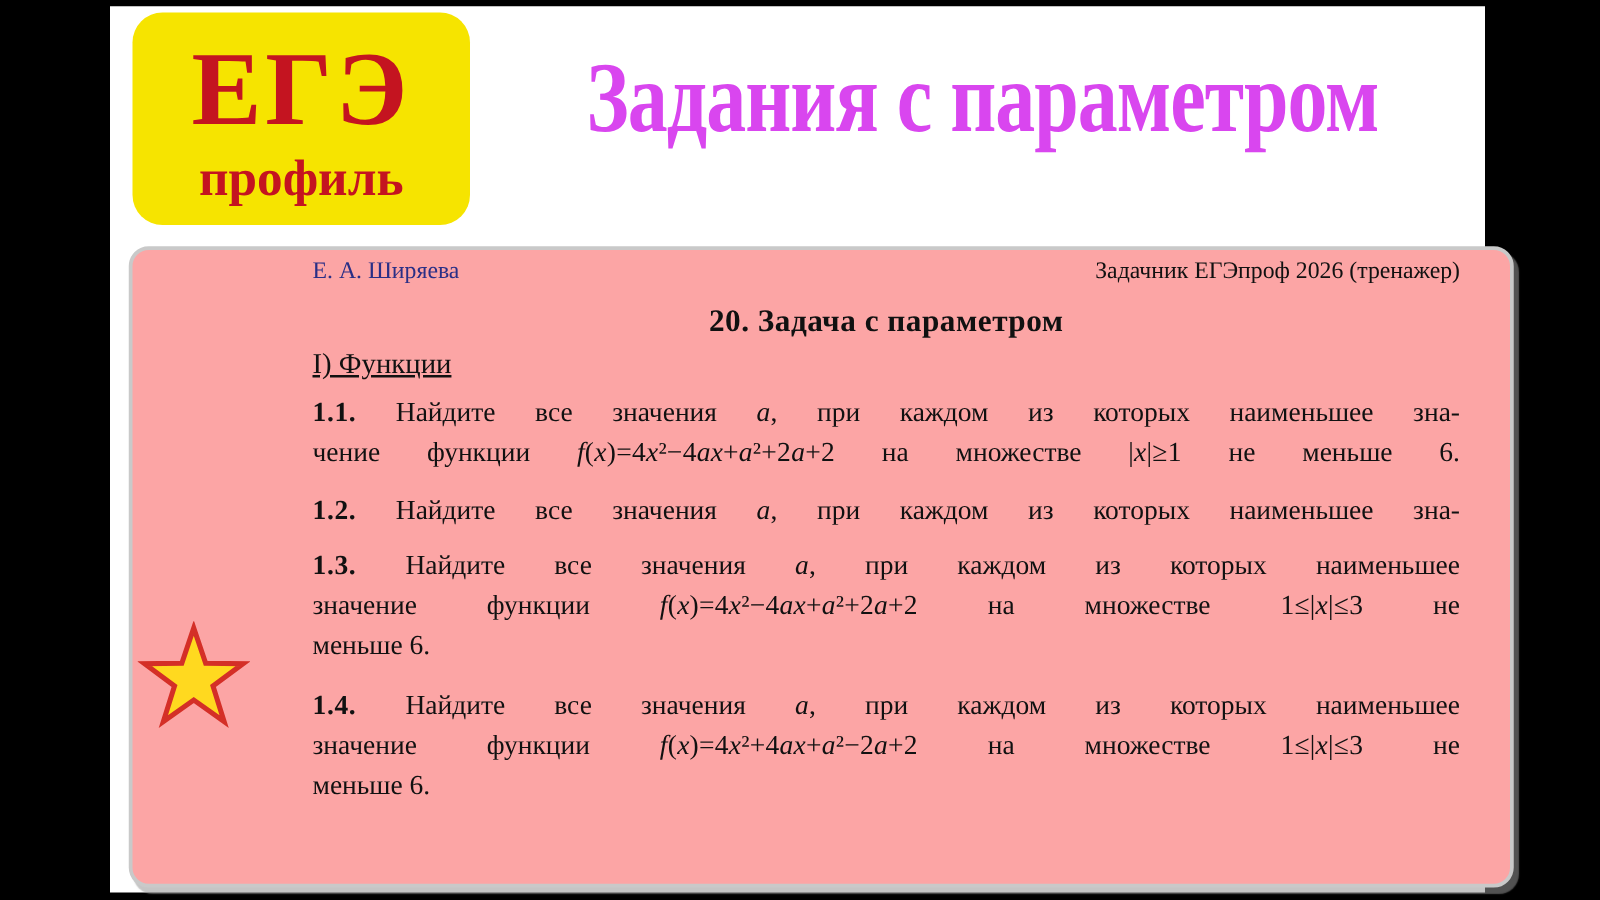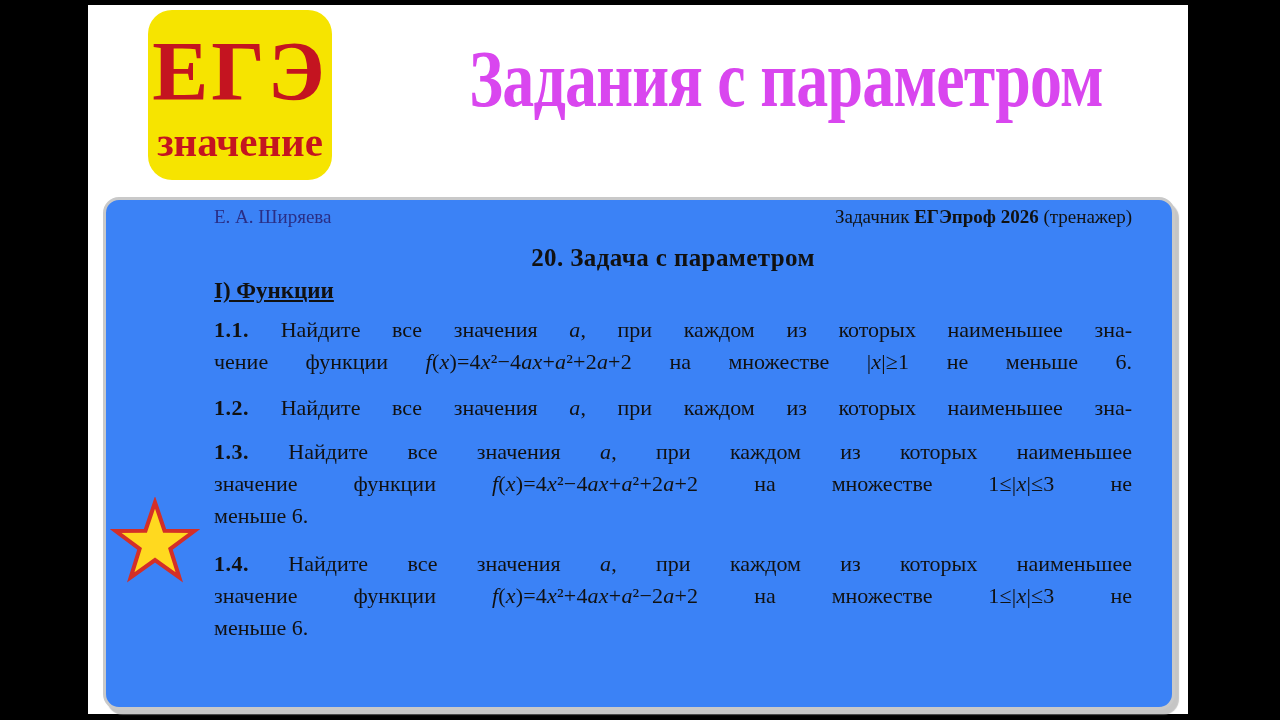--- a/index.html
+++ b/index.html
@@ -9,71 +9,72 @@
     position:relative;
     overflow:hidden;
     font-family:"Liberation Serif","DejaVu Serif",serif;
   }
   .stage {
     position:absolute; left:88px; top:5px; width:1100px; height:709px;
     background:#ffffff;
   }
   
   .badge {
-    position:absolute; left:106px; top:10px; width:184px; height:170px;
-    background:#f6e400; border-radius:24px; text-align:center;margin-left:42px;
+    position:absolute; left:106px; top:10px; width:270px; height:170px;
+    background:#f6e400; border-radius:24px; text-align:center;
   }
   .badge-l1 {
     font-size:84px; font-weight:bold; color:#c41420;
     line-height:92px; margin-top:16px; letter-spacing:3px;
   }
   .badge-l2 {
     font-size:41px; font-weight:bold; color:#c41420; line-height:44px; margin-top:2px;
   }
   
   .main-title {
     position:absolute; left:360px; top:34px; width:852px; text-align:center;
     font-weight:bold; color:#d946ef; font-size:80px; white-space:nowrap;
   }
   .mt-inner { display:inline-block; transform:scaleX(0.80); transform-origin:center; letter-spacing:-1px; }
   
   .card {
     position:absolute; left:103px; top:197px; width:1066px; height:507px;
-    background:#3b82f6; border:3px solid #c9c9c9; border-radius:16px;
+    background:#fca5a5; border:3px solid #c9c9c9; border-radius:16px;
     box-shadow:4px 5px 1px rgba(150,150,150,0.55);
     overflow:hidden;
+    padding-left:36px;
   }
   .card-inner { padding:6px 40px 0 108px; color:#111; }
   .doc-header { display:flex; justify-content:space-between; font-size:19px; line-height:22px; }
   .author { color:#2a2f86; }
   .book { color:#111; }
-  .book b { font-weight:bold; }
+  .book b { font-weight:normal; }
   .doc-title { text-align:center; font-weight:bold; font-size:25px; line-height:28px; margin-top:16px; letter-spacing:0.4px; }
-  .section-heading { font-size:23px; margin-top:6px; text-decoration:underline;font-weight:bold; }
+  .section-heading { font-size:23px; margin-top:6px; text-decoration:underline; }
   .problem { font-size:22px; line-height:32px; }
   .problem.p1 { margin-top:10px; }
   .problem.p2 { margin-top:14px; }
   .problem.p3 { margin-top:12px; }
   .problem.p4 { margin-top:16px; }
   .pline { white-space:normal; }
   .pline.just { text-align:justify; text-align-last:justify; }
   .bnum { font-weight:bold; letter-spacing:0.5px;margin-top:20px; }
   .math { white-space:nowrap; letter-spacing:0.2px; }
   .math i { font-style:italic; }
   
   .star-marker { position:absolute; left:110px; top:497px; width:90px; height:90px; }
 </style>
 </head>
 <body>
 
 <div class="stage"></div>
 
 <div class="badge">
   <div class="badge-l1">ЕГЭ</div>
-  <div class="badge-l2">значение</div>
+  <div class="badge-l2">профиль</div>
 </div>
 
 <div class="main-title">
   <span class="mt-inner">Задания с параметром</span>
 </div>
 
 <div class="card">
   <div class="card-inner">
     <div class="doc-header">
       <span class="author">Е. А. Ширяева</span>

